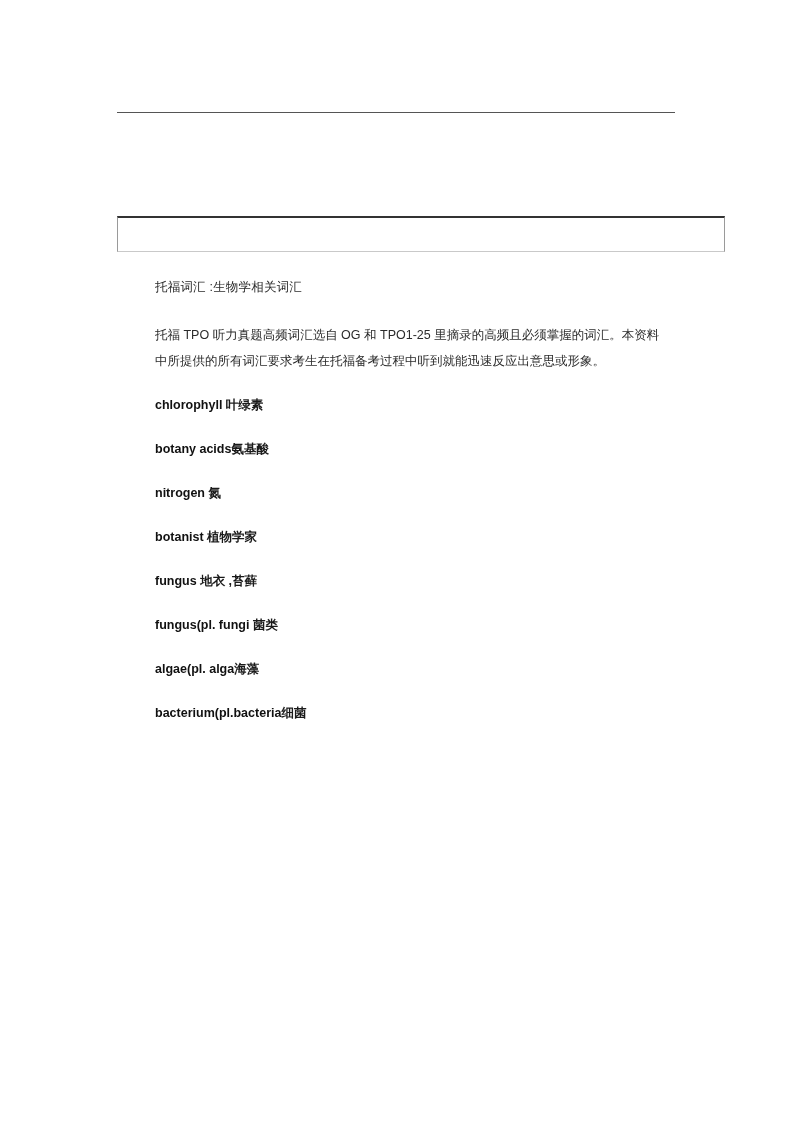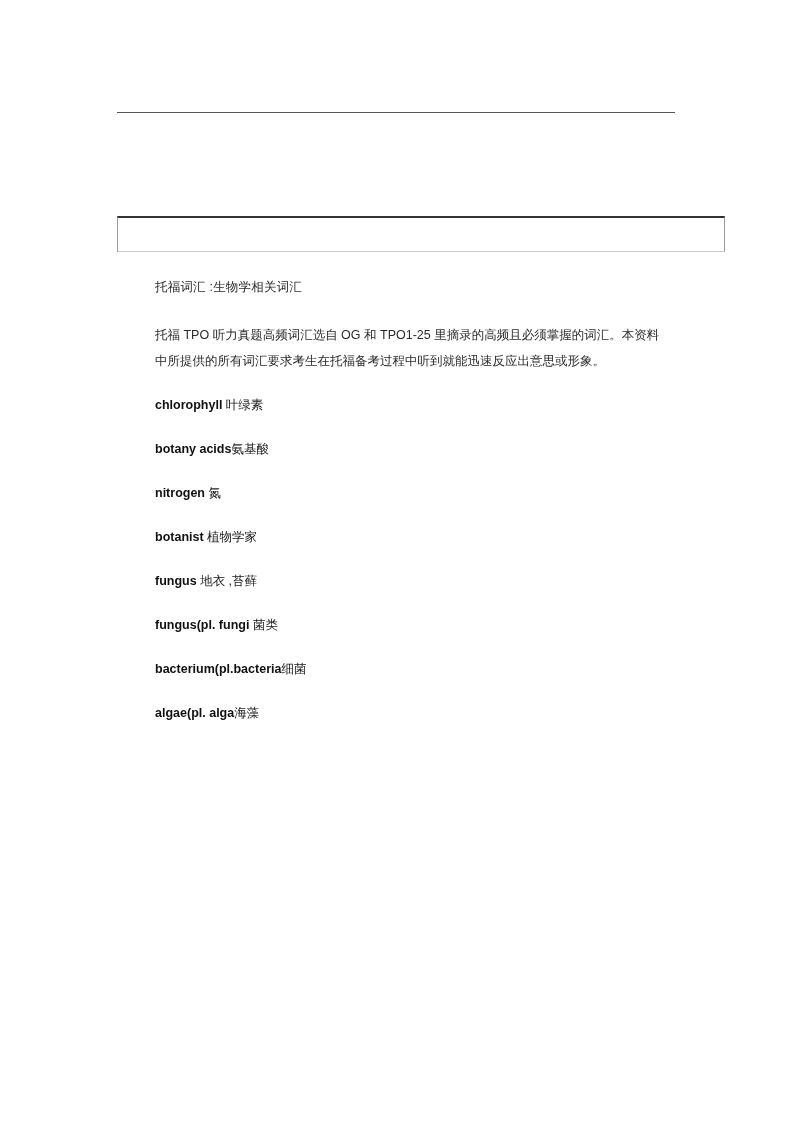--- a/index.html
+++ b/index.html
@@ -70,21 +70,21 @@
     padding: 0;
   }
   .vocab-item {
     font-size: 12.5px;
     line-height: 18px;
     color: #111111;
     margin-bottom: 26px;
     font-weight: 600;
   }
   .vocab-item .cn {
-    font-weight: 400;
+    font-weight: 700;
     color: #1a1a1a;
   }
 </style>
 </head>
 <body>
 
 <div class="page">
 
   <div class="top-rule"></div>
 
@@ -109,21 +109,21 @@
       <li class="vocab-item">
         <span>botanist</span><span class="cn"> 植物学家</span>
       </li>
       <li class="vocab-item">
         <span>fungus</span><span class="cn"> 地衣 ,苔藓</span>
       </li>
       <li class="vocab-item">
         <span>fungus(pl. fungi</span><span class="cn"> 菌类</span>
       </li>
       <li class="vocab-item">
-        <span>bacterium(pl.bacteria</span><span class="cn">细菌</span>
+        <span>algae(pl. alga</span><span class="cn">海藻</span>
       </li>
       <li class="vocab-item">
-        <span>algae(pl. alga</span><span class="cn">海藻</span>
+        <span>bacterium(pl.bacteria</span><span class="cn">细菌</span>
       </li>
     </ul>
 
   </div>
 </div>
 
 </body></html>

